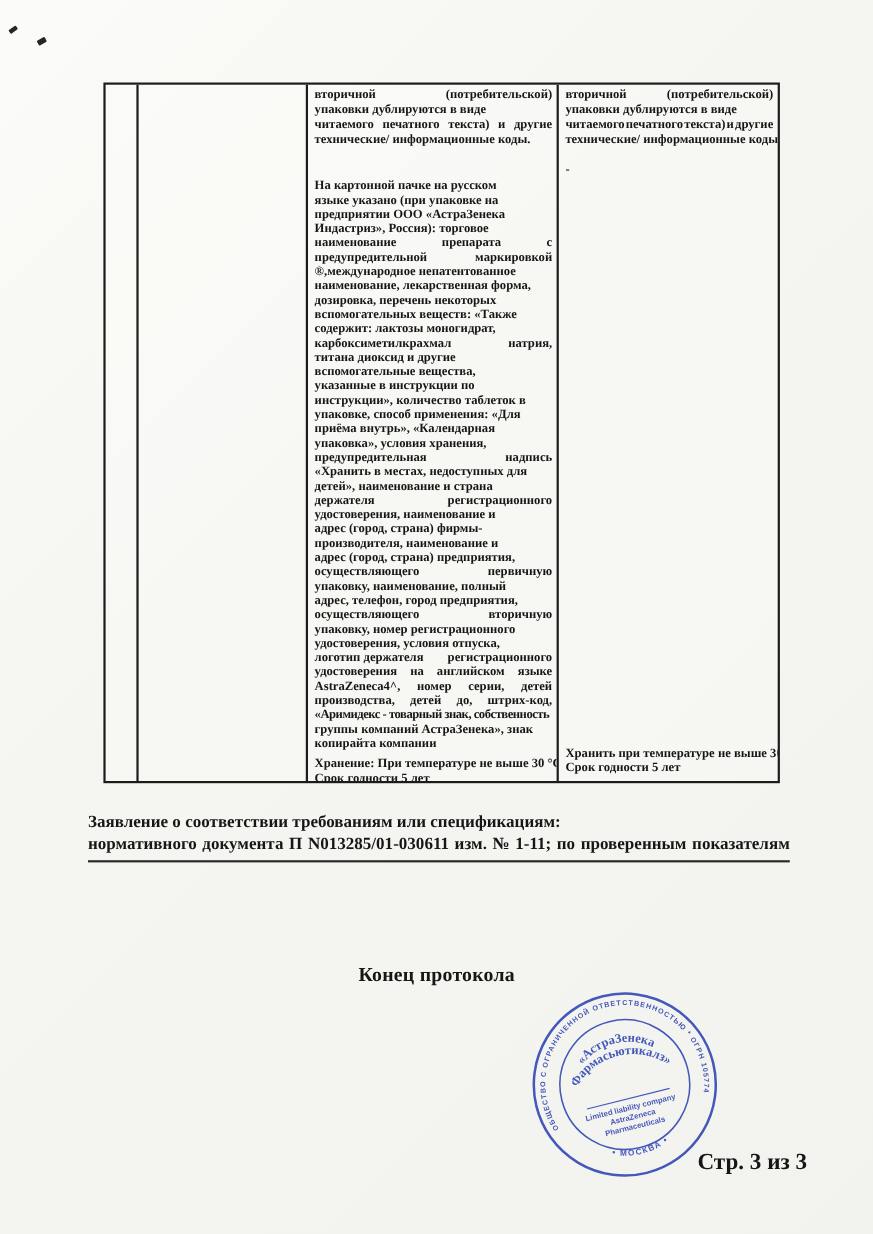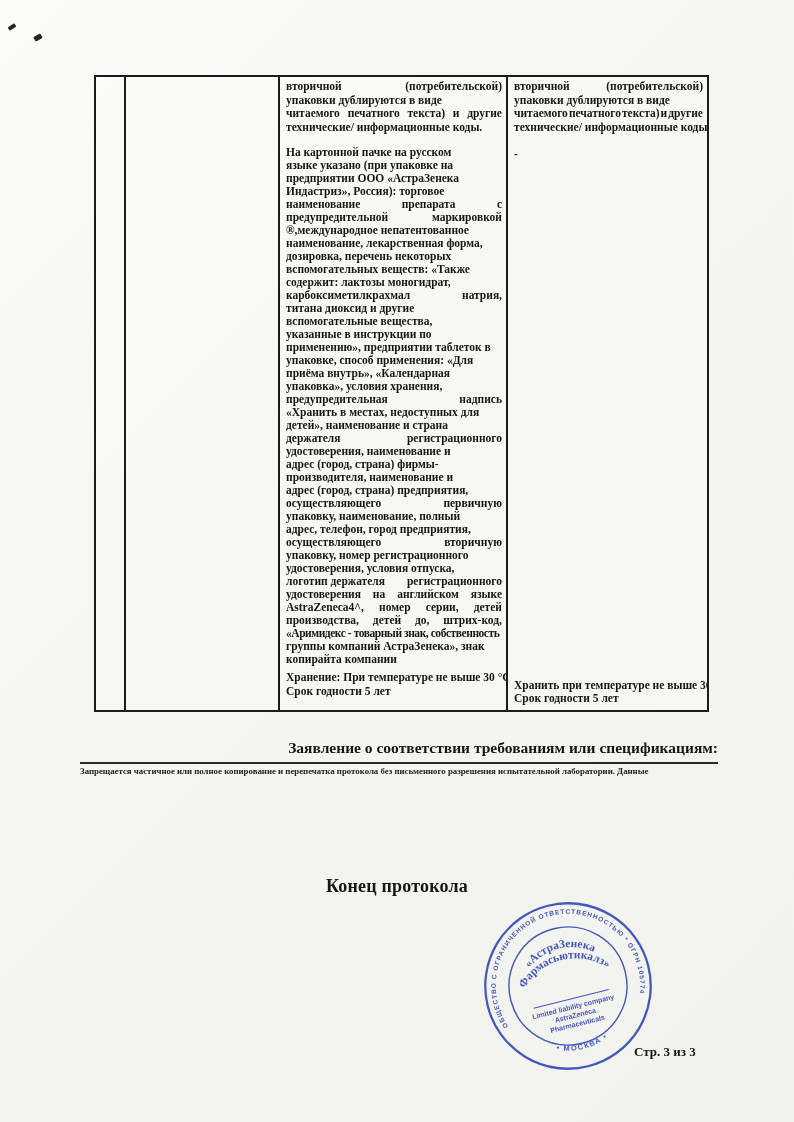--- a/index.html
+++ b/index.html
@@ -19,40 +19,40 @@
     position:absolute;left:94px;top:75px;width:615px;height:637px;
     border:2px solid #1c1c1c;box-sizing:border-box;display:flex;background:rgba(255,255,255,0.25);
   }
   .tcol{box-sizing:border-box;height:100%;overflow:hidden;}
   .tcol.b{border-right:2px solid #1c1c1c;}
   .col1{width:30px;}
   .col2{width:154px;}
   .col3{width:228px;padding:3px 4px 4px 6px;}
   .col4{flex:1;padding:3px 4px 4px 6px;display:flex;flex-direction:column;justify-content:space-between;}
   .cell-text{font-size:11.5px;font-weight:700;line-height:13.6px;letter-spacing:0;}
-  .para2{line-height:13px;margin-top:0;}
+  .para2{line-height:13px;margin-top:17px;}
   .ln{white-space:pre;}
   .j{display:flex;justify-content:space-between;white-space:pre;}
   .gap-sm{height:12px;}
   .gap-xs{height:5px;}
   .cell3-para2 .ln:nth-child(38){letter-spacing:-0.45px;}
   .storage .ln{white-space:pre;}
 
   
   .statement{position:absolute;left:80px;top:738px;width:638px;}
-  .statement-title{font-size:15.5px;font-weight:700;line-height:20px;text-align:right;}
+  .statement-title{font-size:15.5px;font-weight:700;line-height:20px;}
   .statement-body{font-size:15.5px;font-weight:700;line-height:19.5px;}
   .statement-body .ln{white-space:pre;}
   .rule{border-top:2px solid #2a2a2a;margin-top:4px;}
   .fineprint{font-size:8.8px;font-weight:600;line-height:11.5px;padding-top:2px;color:#222;}
 
   .end-line{position:absolute;left:0;top:876px;width:794px;text-align:center;
     font-size:18px;font-weight:700;letter-spacing:0.2px;}
 
-  .page-number{position:absolute;left:634px;top:1044px;font-size:13px;font-weight:700;}
+  .page-number{position:absolute;left:634px;top:1044px;font-size:21px;font-weight:700;}
 
   
   .stamp{position:absolute;left:477px;top:898px;width:182px;height:176px;
     transform:rotate(-14deg);opacity:0.88;}
   .stamp svg{width:100%;height:100%;}
   .stamp text{fill:#2d43b4;}
   .stamp .ring-letters{font-family:"Liberation Sans",sans-serif;font-weight:700;}
 </style>
 </head>
 <body>
@@ -81,21 +81,21 @@
         <div class="j"><span>предупредительной</span><span>маркировкой</span></div>
         <div class="ln">®,международное непатентованное</div>
         <div class="ln">наименование, лекарственная форма,</div>
         <div class="ln">дозировка, перечень некоторых</div>
         <div class="ln">вспомогательных веществ: «Также</div>
         <div class="ln">содержит: лактозы моногидрат,</div>
         <div class="j"><span>карбоксиметилкрахмал</span><span>натрия,</span></div>
         <div class="ln">титана диоксид и другие</div>
         <div class="ln">вспомогательные вещества,</div>
         <div class="ln">указанные в инструкции по</div>
-        <div class="ln">применению», предприятии таблеток в</div>
+        <div class="ln">инструкции», количество таблеток в</div>
         <div class="ln">упаковке, способ применения: «Для</div>
         <div class="ln">приёма внутрь», «Календарная</div>
         <div class="ln">упаковка», условия хранения,</div>
         <div class="j"><span>предупредительная</span><span>надпись</span></div>
         <div class="ln">«Хранить в местах, недоступных для</div>
         <div class="ln">детей», наименование и страна</div>
         <div class="j"><span>держателя</span><span>регистрационного</span></div>
         <div class="ln">удостоверения, наименование и</div>
         <div class="ln">адрес (город, страна) фирмы-</div>
         <div class="ln">производителя, наименование и</div>
@@ -132,24 +132,24 @@
     <div class="storage">
         <div class="ln">Хранить при температуре не выше 30° С</div>
         <div class="ln">Срок годности 5 лет</div>
       </div>
   </div>
 </div>
 
 <div class="statement">
   <div class="statement-title">Заявление о соответствии требованиям или спецификациям:</div>
   <div class="statement-body">
+      <div class="j"><span>нормативного</span><span>документа</span><span>П</span><span>N013285/01-030611</span><span>изм.</span><span>№</span><span>1-11;</span><span>по</span><span>проверенным</span><span>показателям</span></div>
     </div>
   <div class="rule"></div>
   <div class="fineprint">
-      <div class="ln">Запрещается частичное или полное копирование и перепечатка протокола без письменного разрешения испытательной лаборатории. Данные</div>
     </div>
 </div>
 
 <div class="end-line">Конец протокола</div>
 
 <div class="stamp">
   <svg viewBox="0 0 200 200" xmlns="http://www.w3.org/2000/svg">
     <defs>
       <path id="ringPath" d="M 23,128 A 82,82 0 1 1 177,128"></path>
       <path id="bottomPath" d="M 38,140 A 74,74 0 0 0 162,140"></path>

